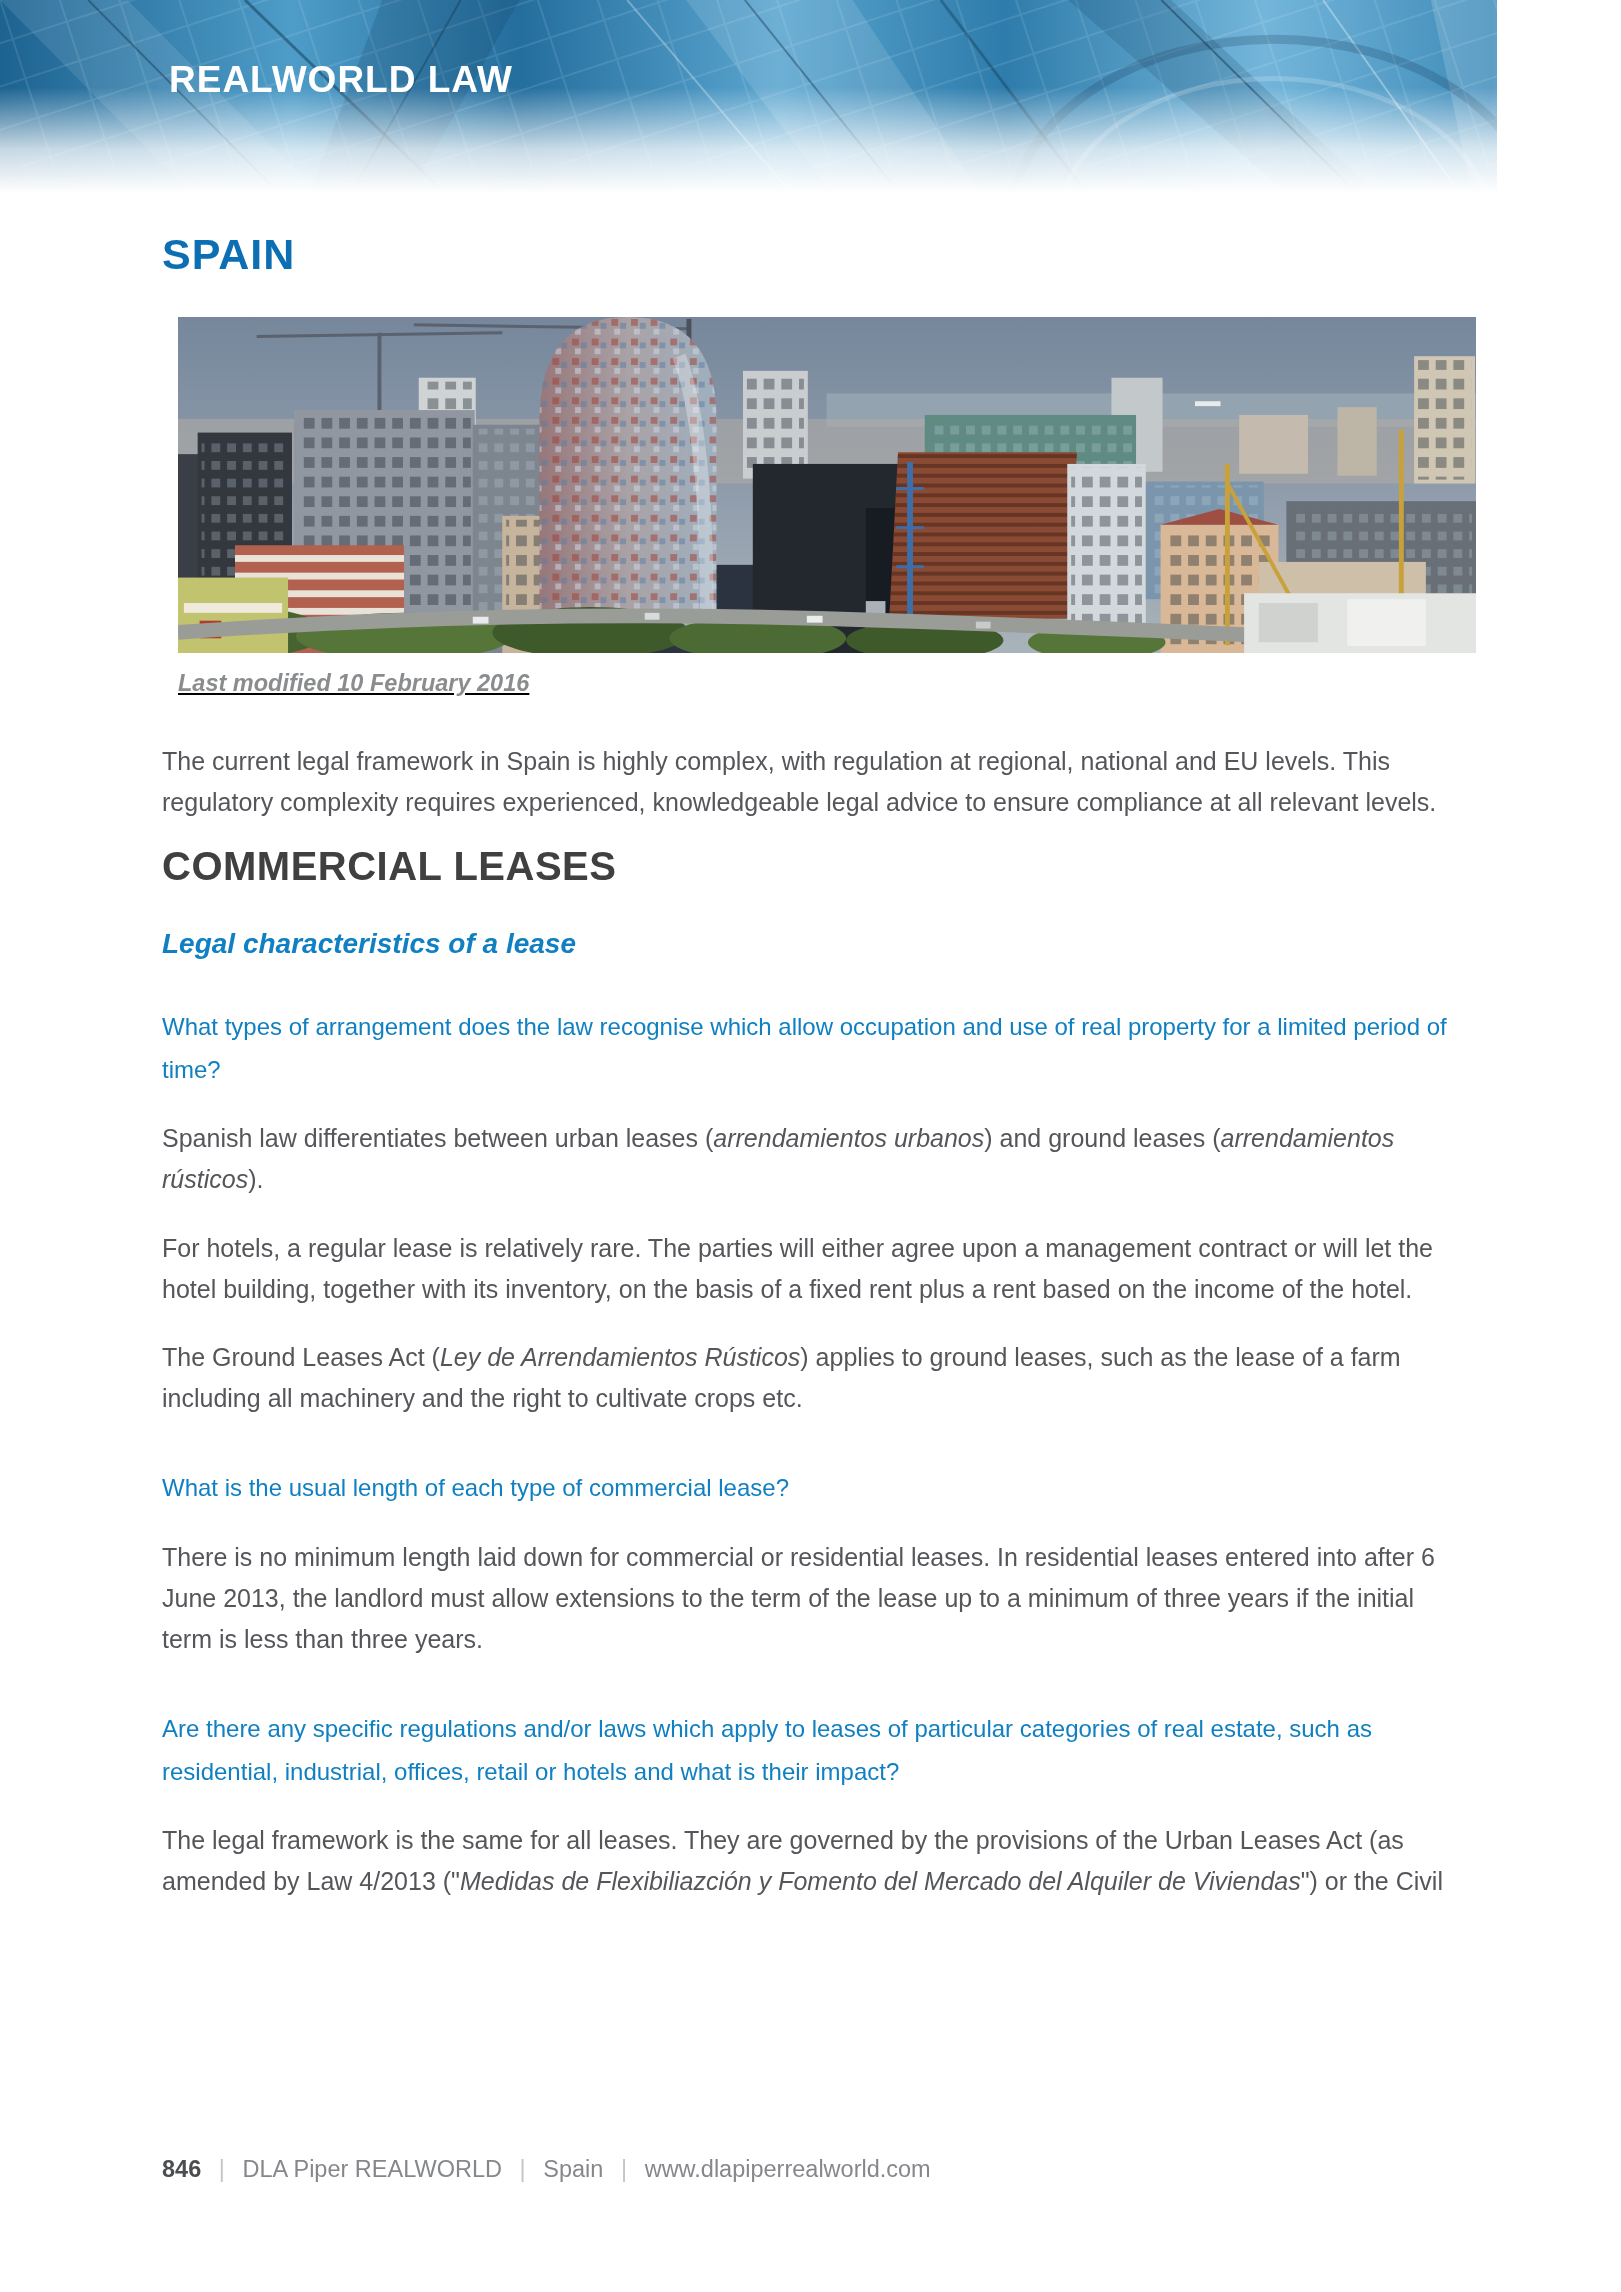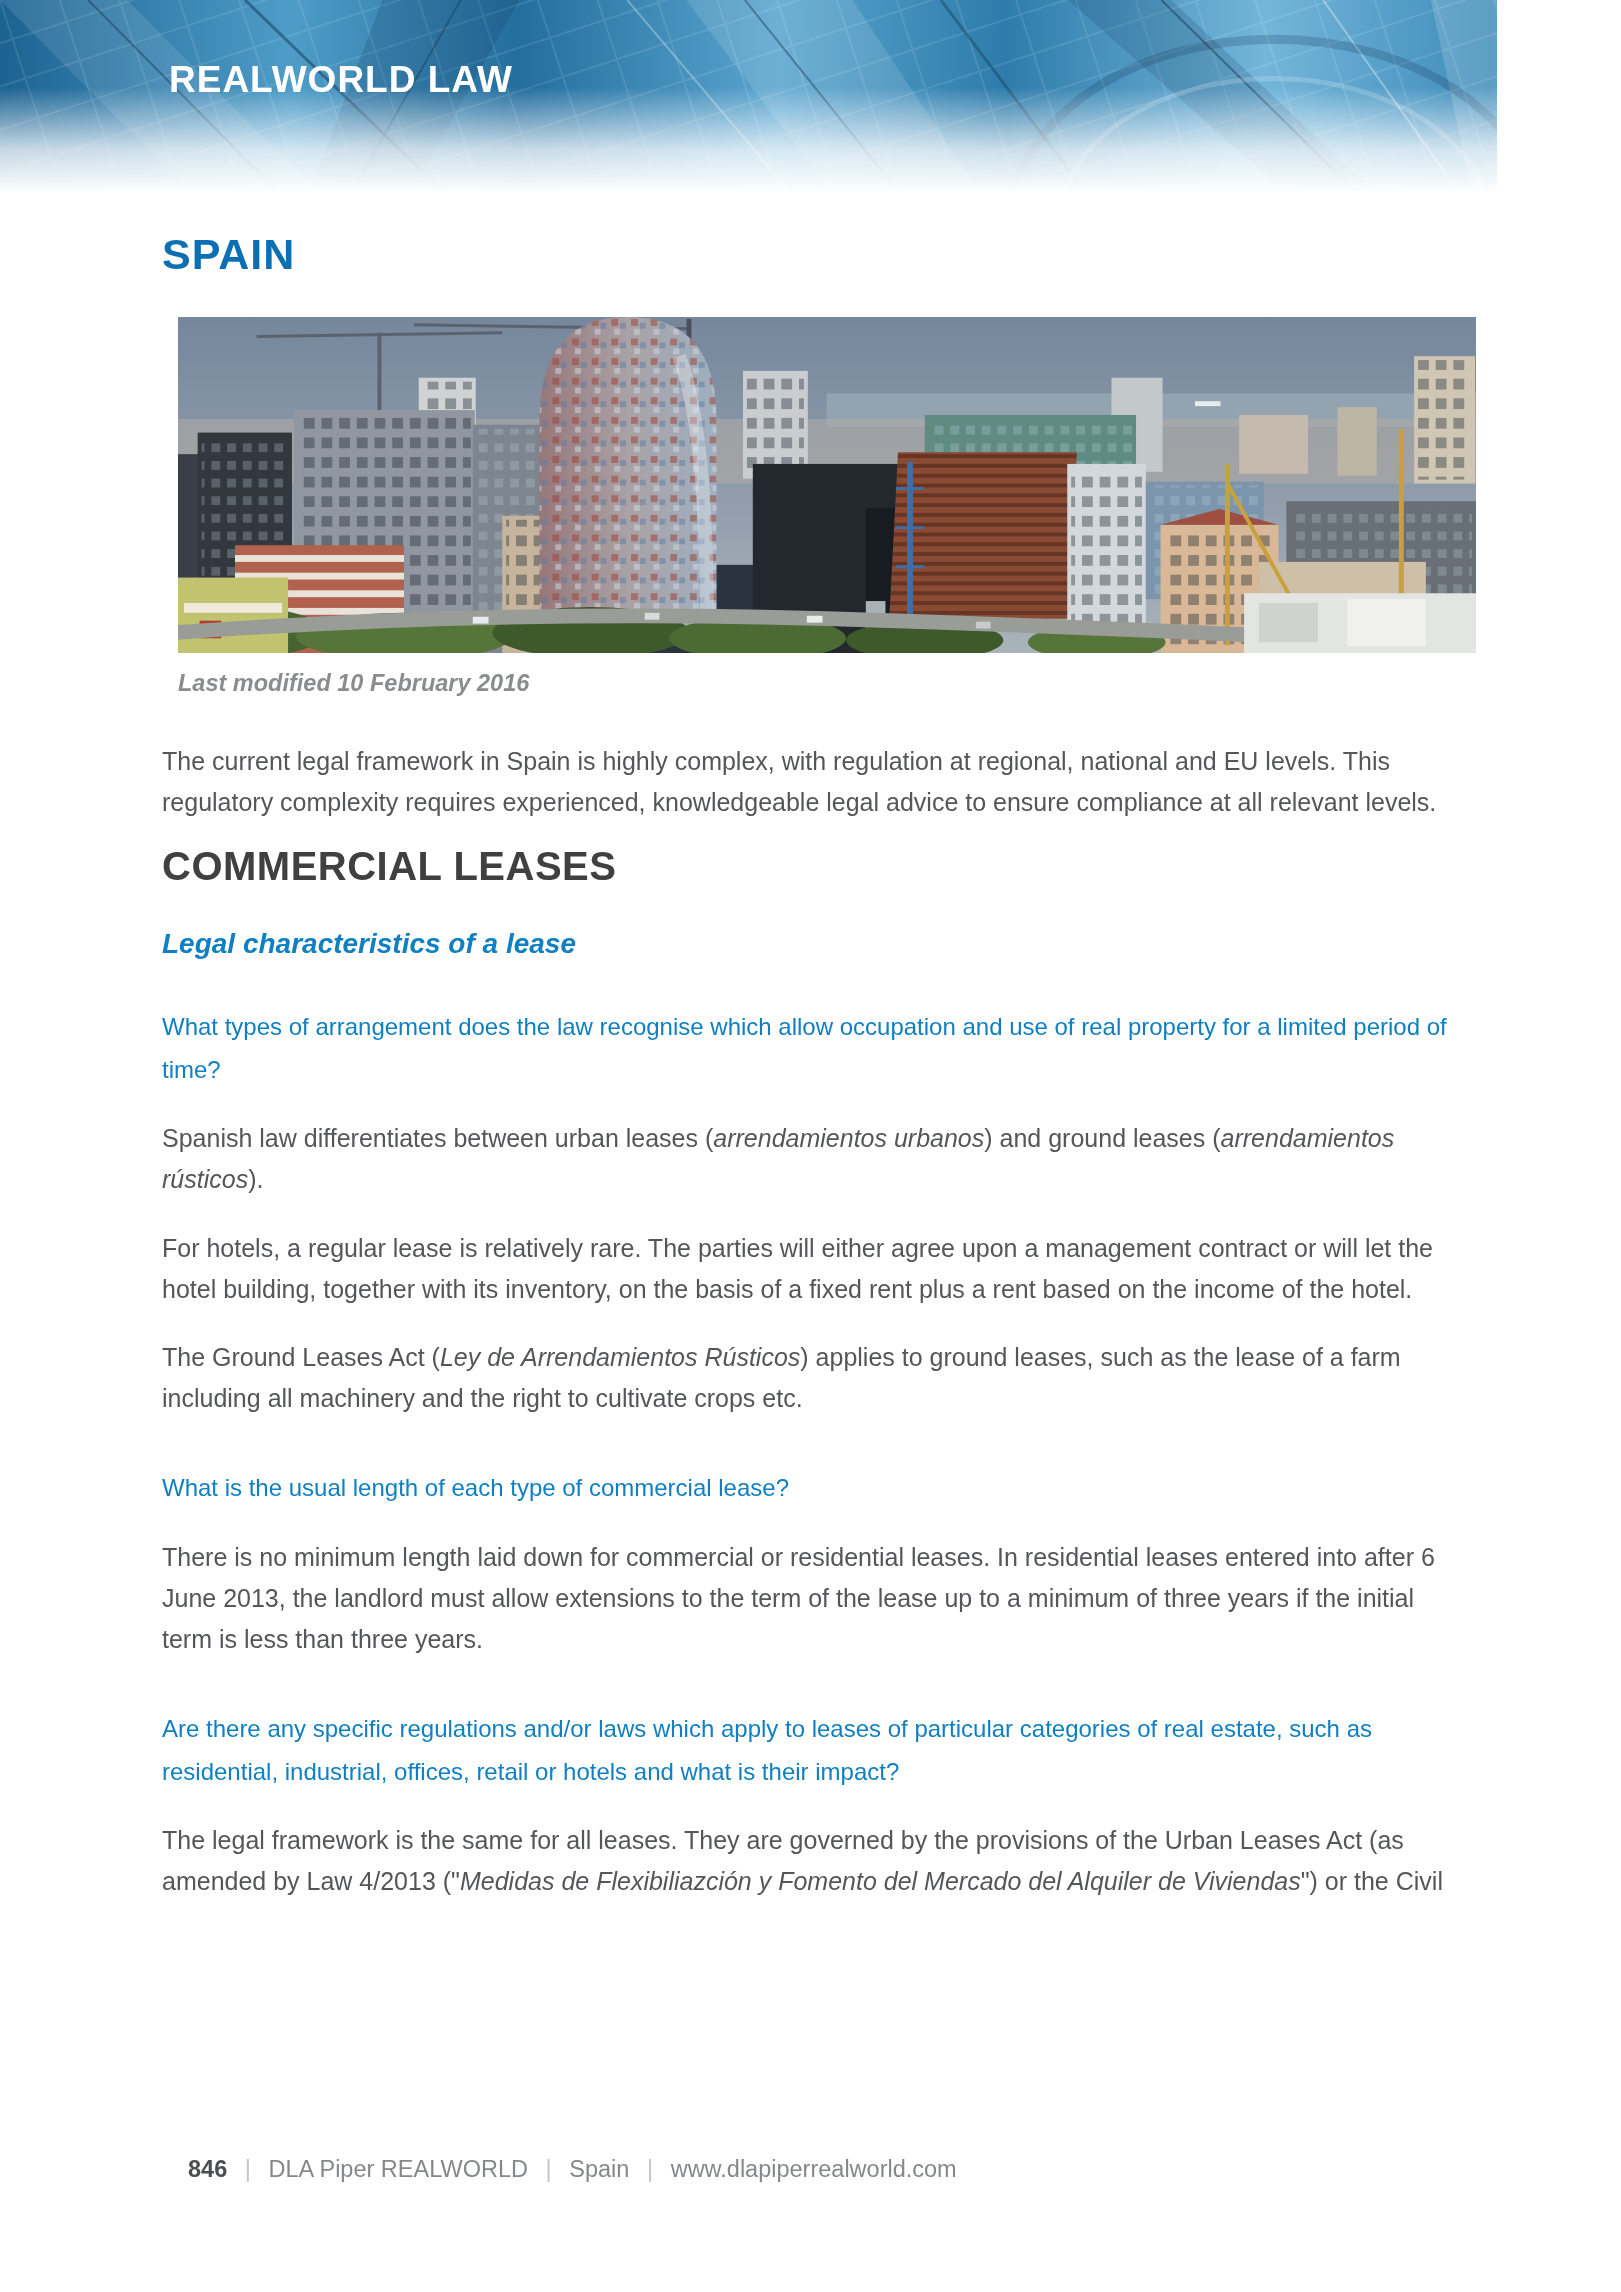--- a/index.html
+++ b/index.html
@@ -6,32 +6,32 @@
   .page{position:relative;width:1497px;height:2293px;background:#fff;overflow:hidden;
         font-family:"Liberation Sans", sans-serif;}
   
   .banner{position:absolute;top:0;left:0;width:1621px;height:208px;}
   .banner svg{display:block;width:100%;height:100%;}
   .banner-title{position:absolute;left:169px;top:59px;font-size:37px;font-weight:bold;
         color:#ffffff;letter-spacing:1px;white-space:nowrap;}
   
   .content{position:absolute;left:162px;top:206px;width:1298px;}
   .country{margin:27.4px 0 0;font-size:43px;line-height:1;font-weight:bold;color:#0d6fb3;letter-spacing:1px;}
-  figure{margin:24.5px 0 0;padding:16px;}
+  figure{margin:24.5px 0 0;padding:16px;text-decoration:underline;}
   .photo{display:block;width:1298px;height:336px;}
   .caption{margin-top:15.7px;font-size:23.5px;line-height:29px;font-style:italic;font-weight:bold;color:#8a8c8e;}
   .intro{margin-top:82px;}
   p.body{font-size:25px;line-height:41px;color:#55565a;margin:27.4px 0 0;}
   p.body em{font-style:italic;}
   h2.section{margin:23px 0 0;font-size:40px;line-height:1;font-weight:bold;color:#404040;letter-spacing:0.5px;}
   h3.sub{margin:44px 0 0;font-size:28px;line-height:1;font-style:italic;font-weight:bold;color:#1080c2;}
   h4.question{margin:47px 0 0;font-size:24px;line-height:43px;font-weight:normal;color:#1080c2;}
   
   .footer{position:absolute;left:162px;top:2156px;display:flex;align-items:flex-start;
-        font-size:23.5px;color:#85878a;white-space:nowrap;margin-left:26px;}
+        font-size:23.5px;color:#85878a;white-space:nowrap;}
   .footer .page-num{font-weight:bold;color:#4c4d4f;}
   .footer .sep{color:#c3c5c7;padding:0 17.6px;}
 </style>
 </head>
 <body>
 
 <div class="page">
 
   <div class="banner">
     <svg viewBox="0 0 1654 212" preserveAspectRatio="none" aria-hidden="true">

